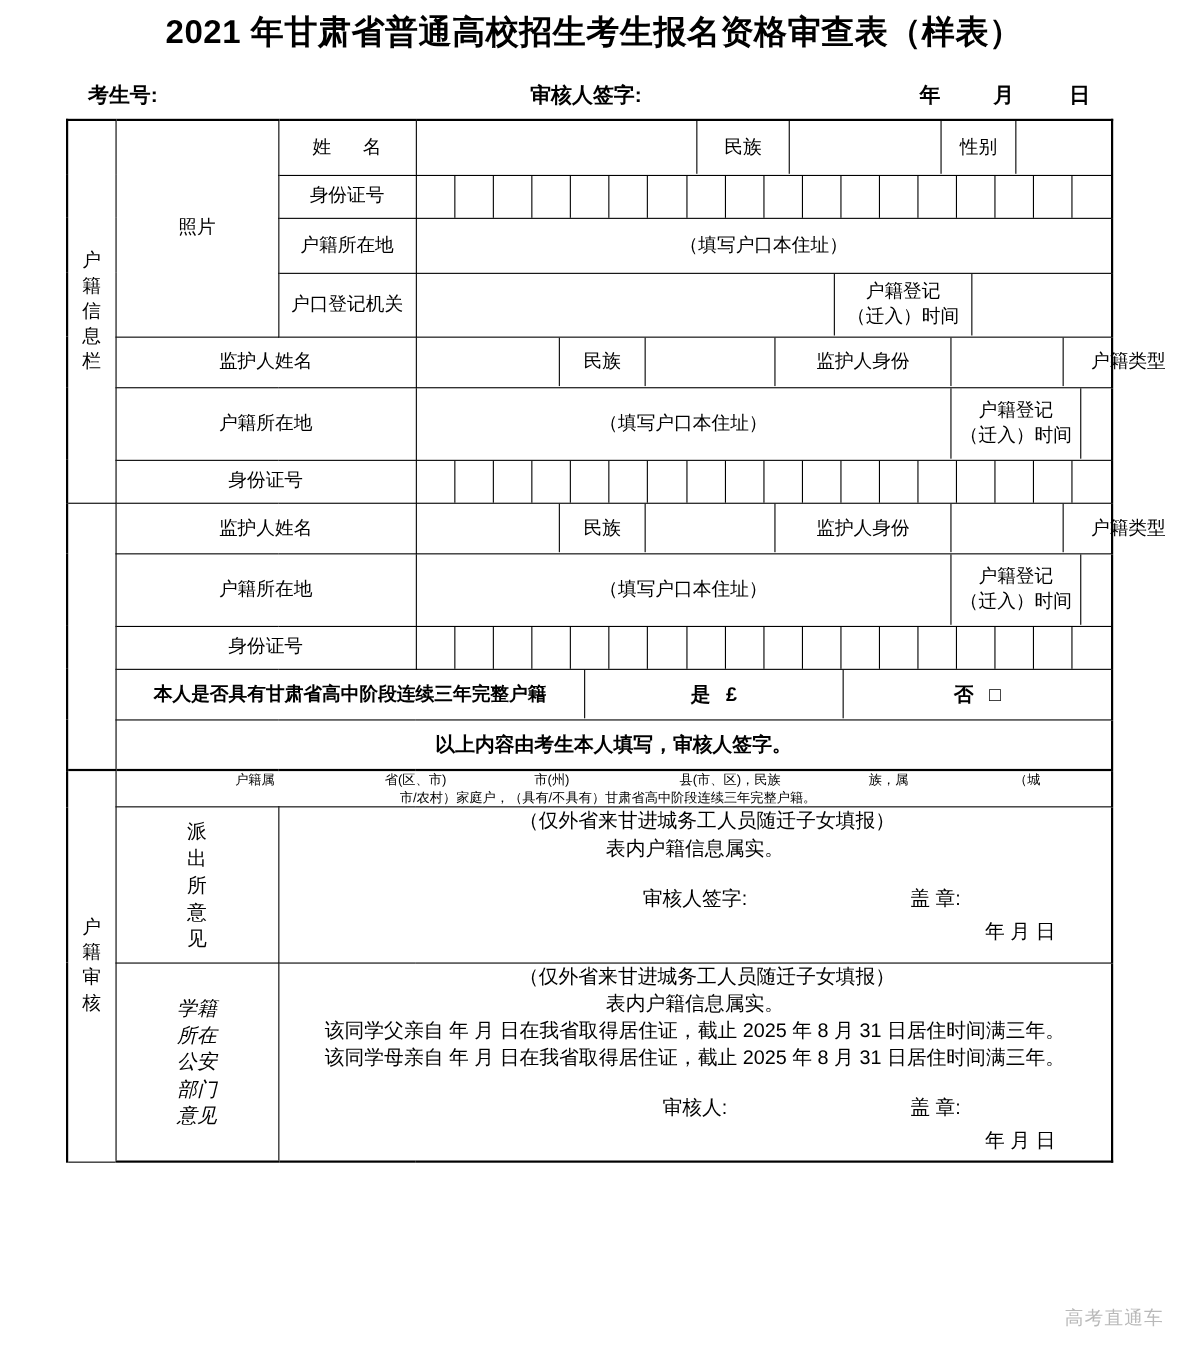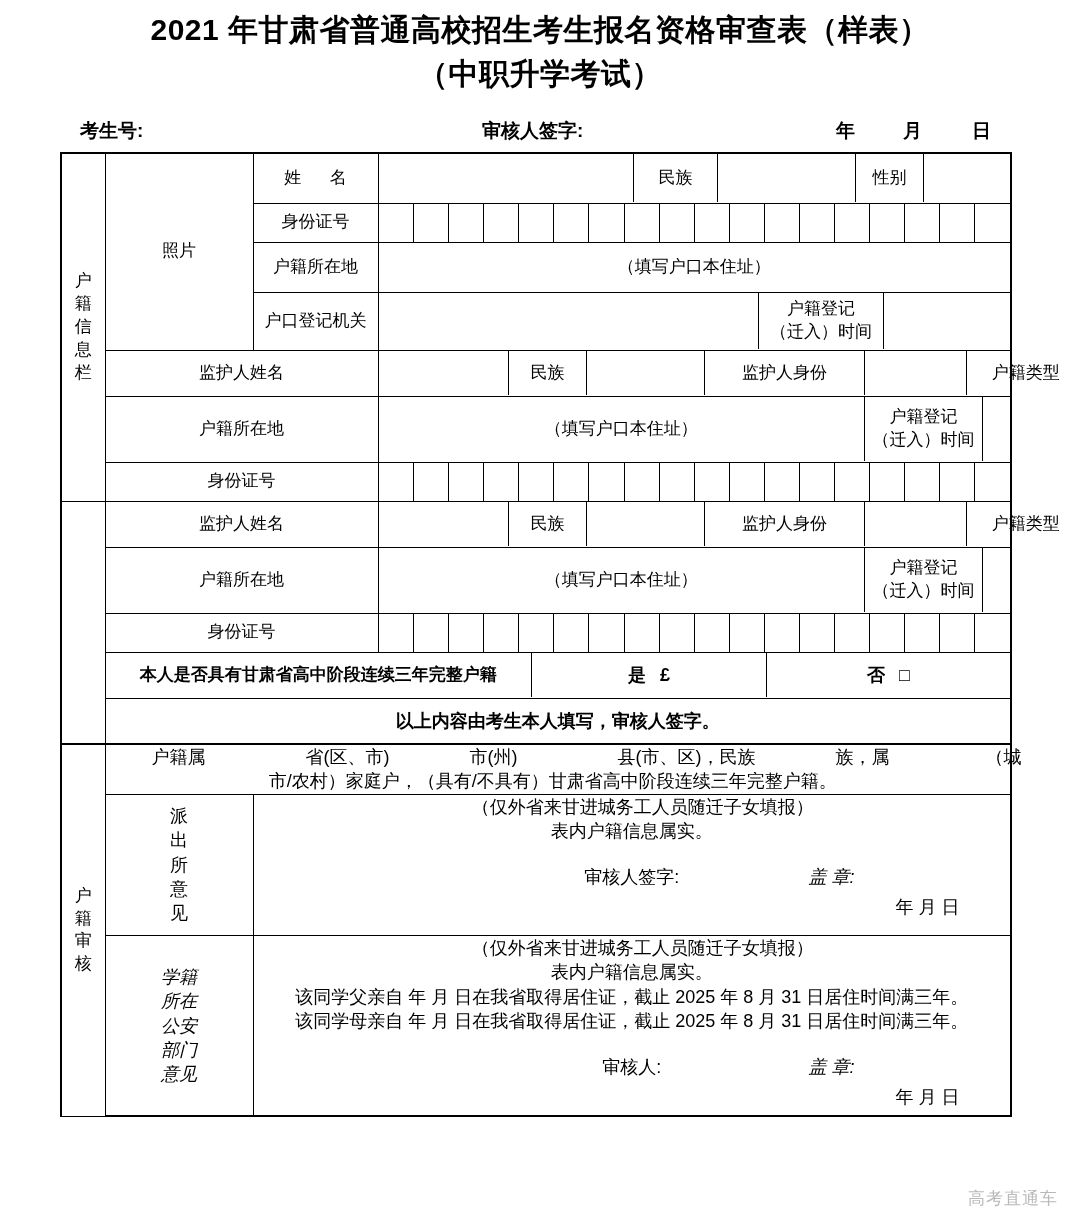--- a/index.html
+++ b/index.html
@@ -91,38 +91,38 @@
   .bold { font-weight: bold; }
 
   .checkline { font-weight: bold; font-size: 18px; }
   .checkline .gap { display: inline-block; width: 14px; }
 
   .note-row { font-weight: bold; font-size: 18px; }
 
   
   .para-cell {
     text-align: left;
-    font-size: 18px;
+    font-size: 12px;
     line-height: 36px;
     padding: 6px 10px 8px 10px;
   }
   .para-cell .ln { white-space: nowrap; }
   .para-cell .tabsp { display: inline-block; }
 
   .opinion-body {
     text-align: left;
     font-size: 18px;
     line-height: 30px;
     padding: 10px 10px 8px 18px;
     vertical-align: top;
   }
   .opinion-body .row-line { white-space: nowrap; }
   .opinion-body .indent { padding-left: 22px; }
   .sig-line { position: relative; height: 30px; white-space: nowrap; }
-  .sig-line .seal { position: absolute; left: 553px; font-style: italic; }
+  .sig-line .seal { position: absolute; left: 572px; }
   .sig-line .ymd  { position: absolute; left: 640px; }
   .spacer-10 { height: 10px; }
   .spacer-22 { height: 22px; }
 
   .vopinion {
     width: 46px;
     font-size: 18px;
     line-height: 30px;
     vertical-align: middle;
     padding: 4px 0;
@@ -139,21 +139,20 @@
     color: #b9b9b9;
     letter-spacing: 1px;
     white-space: nowrap;
   }
 </style>
 </head>
 <body>
 
 <div class="title-block">
   <div class="title-line">2021 年甘肃省普通高校招生考生报名资格审查表（样表）</div>
-  <div class="title-line">（中职升学考试）</div>
 </div>
 
 <div class="header-row">
   <span class="hdr-exam-no">考生号:</span>
   <span class="hdr-major">审核人签字:</span>
   <span class="hdr-y">年</span>
   <span class="hdr-m">月</span>
   <span class="hdr-d">日</span>
 </div>
 

